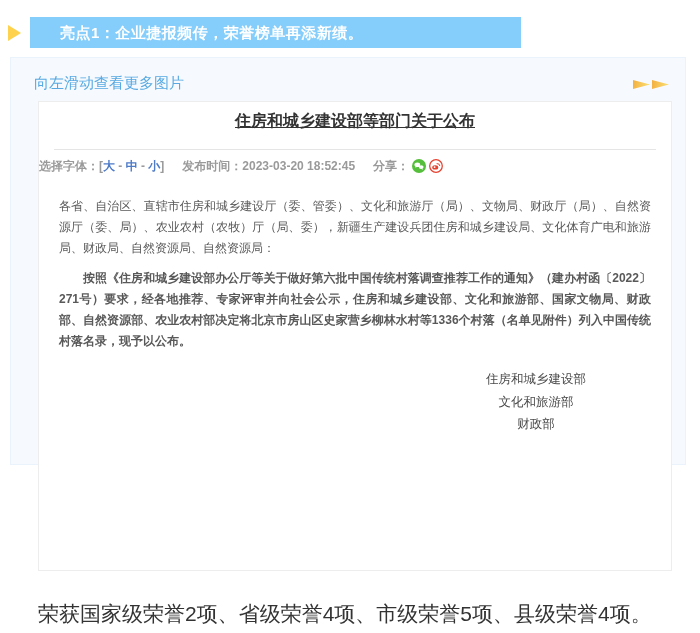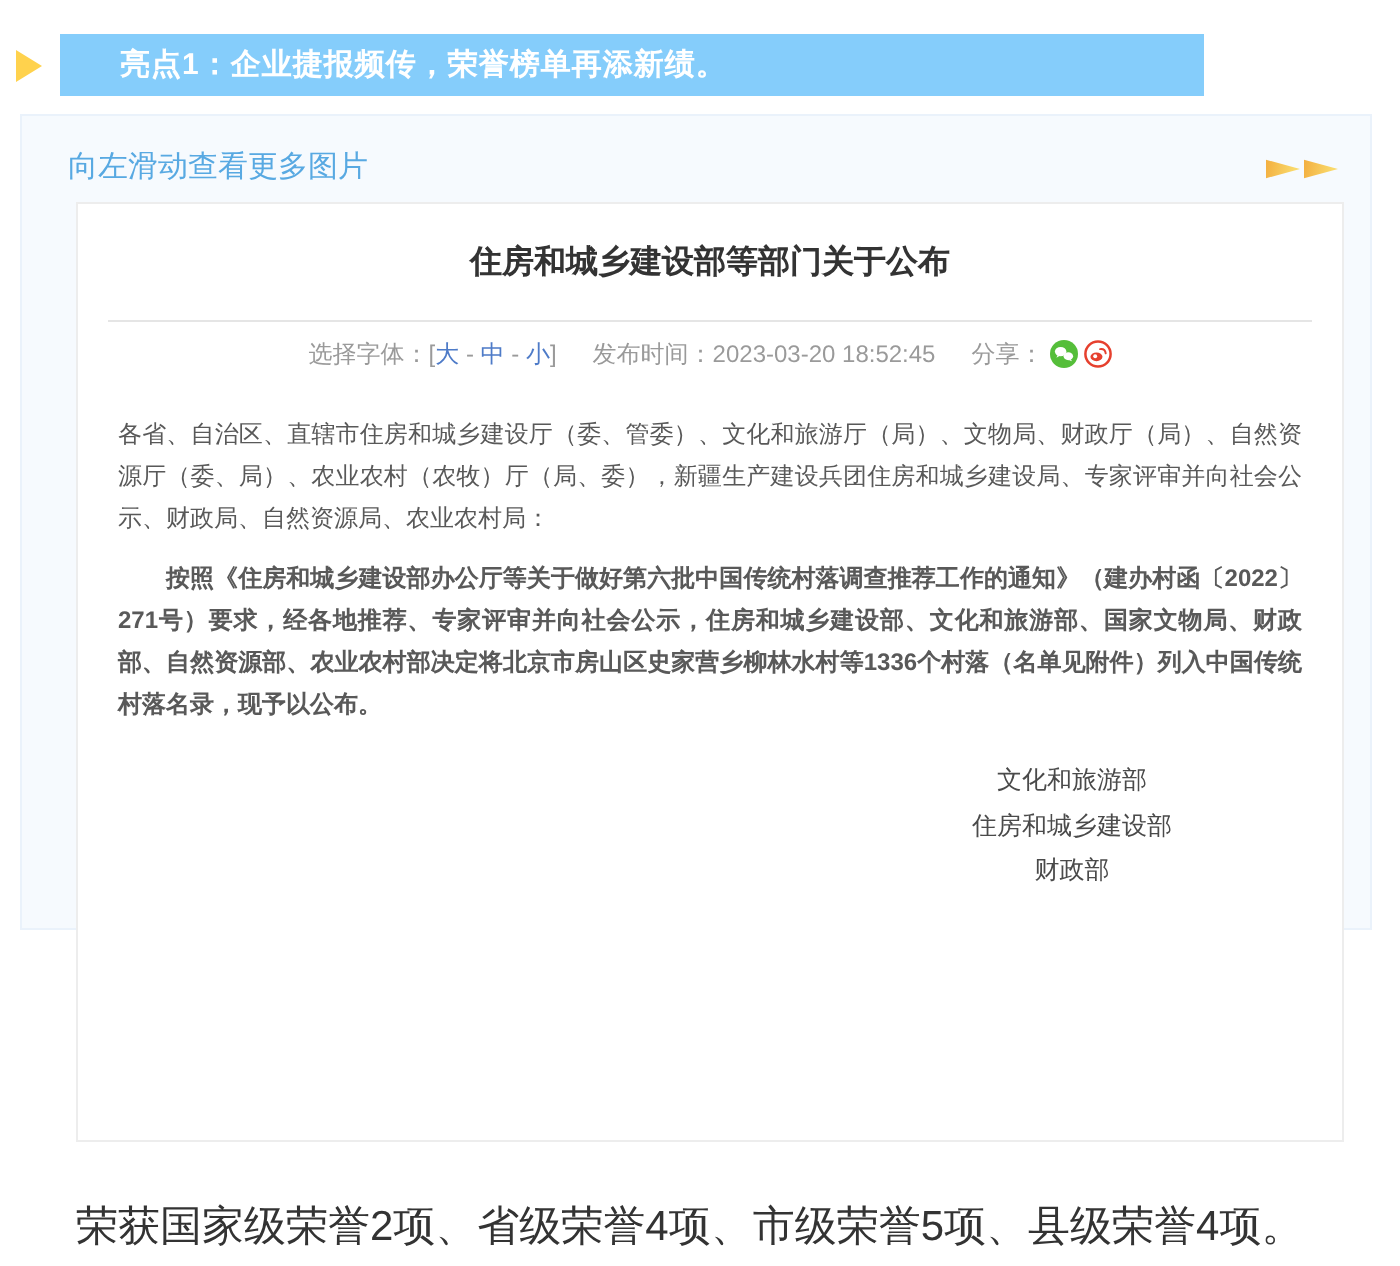--- a/index.html
+++ b/index.html
@@ -9,21 +9,21 @@
   
   .banner-row { position: absolute; left: 8px; top: 17px; display: flex; align-items: center; }
   .marker-triangle {
     width: 0; height: 0;
     border-top: 8px solid transparent;
     border-bottom: 8px solid transparent;
     border-left: 13px solid #FFD24D;
     margin-right: 9px;
   }
   .banner {
-    width: 572px; height: 31px; line-height: 31px;
+    width: 491px; height: 31px; line-height: 31px;
     background: #85CDFB; color: #ffffff;
     font-size: 15px; font-weight: bold;
     padding-left: 30px; letter-spacing: 0.5px;
   }
 
   
   .panel {
     position: absolute; left: 10px; top: 57px;
     width: 676px; height: 408px;
     background: #F6FAFE; border: 1px solid #EAF2FB; border-radius: 0;
@@ -38,24 +38,24 @@
     background: linear-gradient(100deg, #F3AE3F 0%, #F9D96B 80%);
     clip-path: polygon(0 8%, 100% 50%, 0 92%);
   }
 
   
   .card {
     position: absolute; left: 27px; top: 43px;
     width: 634px; height: 470px;
     background: #ffffff; border: 1px solid #EDEDED;
   }
-  .doc-title { margin-top: 18px; text-align: center; color: #333333; font-weight: bold; font-size: 16px; line-height: 23px; }
+  .doc-title { margin-top: 7px; text-align: center; color: #333333; font-weight: bold; font-size: 16px; line-height: 23px; text-decoration: underline; }
   .divider { border: none; border-top: 1px solid #E5E5E5; margin: 17px 15px 0 15px; }
 
-  .meta { margin-top: 8px; text-align: center; font-size: 12px; color: #9A9A9A; white-space: nowrap; }
+  .meta { margin-top: 8px; text-align: left; font-size: 12px; color: #9A9A9A; white-space: nowrap; font-weight: bold; }
   .meta .gap { display: inline-block; width: 18px; }
   .font-link { color: #4E7BC8; cursor: pointer; }
   .share-icon { display: inline-block; width: 14px; height: 14px; vertical-align: -3px; margin-left: 3px; cursor: pointer; }
 
   .doc-body { margin: 21px 20px 0 20px; font-size: 12px; color: #595959; }
   .doc-body p { line-height: 21px; text-align: justify; margin-bottom: 9px; }
   .doc-body p.indent { text-indent: 2em; font-weight: bold; }
   .doc-body p.attachment { margin-top: 14px; }
 
   .signatures {
@@ -97,26 +97,26 @@
             <path d="M14.8 13.6 L15.7 15.2 L13.4 14.2 Z" fill="#fff"></path>
           </svg></span><span class="share-icon"><svg width="14" height="14" viewBox="0 0 20 20">
             <circle cx="10" cy="10" r="9" fill="#fff" stroke="#E6402E" stroke-width="1.8"></circle>
             <ellipse cx="8.9" cy="12" rx="4.3" ry="3.1" fill="#E6402E"></ellipse>
             <circle cx="8" cy="11.6" r="1.4" fill="#fff"></circle>
             <path d="M11.5 6.5 q3.6 -0.4 4 3" stroke="#E6402E" stroke-width="1.4" fill="none" stroke-linecap="round"></path>
           </svg></span>
     </div>
 
     <div class="doc-body">
-      <p>各省、自治区、直辖市住房和城乡建设厅（委、管委）、文化和旅游厅（局）、文物局、财政厅（局）、自然资源厅（委、局）、农业农村（农牧）厅（局、委），新疆生产建设兵团住房和城乡建设局、专家评审并向社会公示、财政局、自然资源局、农业农村局：</p>
+      <p>各省、自治区、直辖市住房和城乡建设厅（委、管委）、文化和旅游厅（局）、文物局、财政厅（局）、自然资源厅（委、局）、农业农村（农牧）厅（局、委），新疆生产建设兵团住房和城乡建设局、文化体育广电和旅游局、财政局、自然资源局、自然资源局：</p>
       <p class="indent">按照《住房和城乡建设部办公厅等关于做好第六批中国传统村落调查推荐工作的通知》（建办村函〔2022〕271号）要求，经各地推荐、专家评审并向社会公示，住房和城乡建设部、文化和旅游部、国家文物局、财政部、自然资源部、农业农村部决定将北京市房山区史家营乡柳林水村等1336个村落（名单见附件）列入中国传统村落名录，现予以公布。</p>
 
       <div class="signatures">
+        <div>住房和城乡建设部</div>
         <div>文化和旅游部</div>
-        <div>住房和城乡建设部</div>
         <div>财政部</div>
 
       </div>
     </div>
   </div>
 </div>
 
 <div class="footer-line">荣获国家级荣誉2项、省级荣誉4项、市级荣誉5项、县级荣誉4项。</div>
 
 </body></html>

